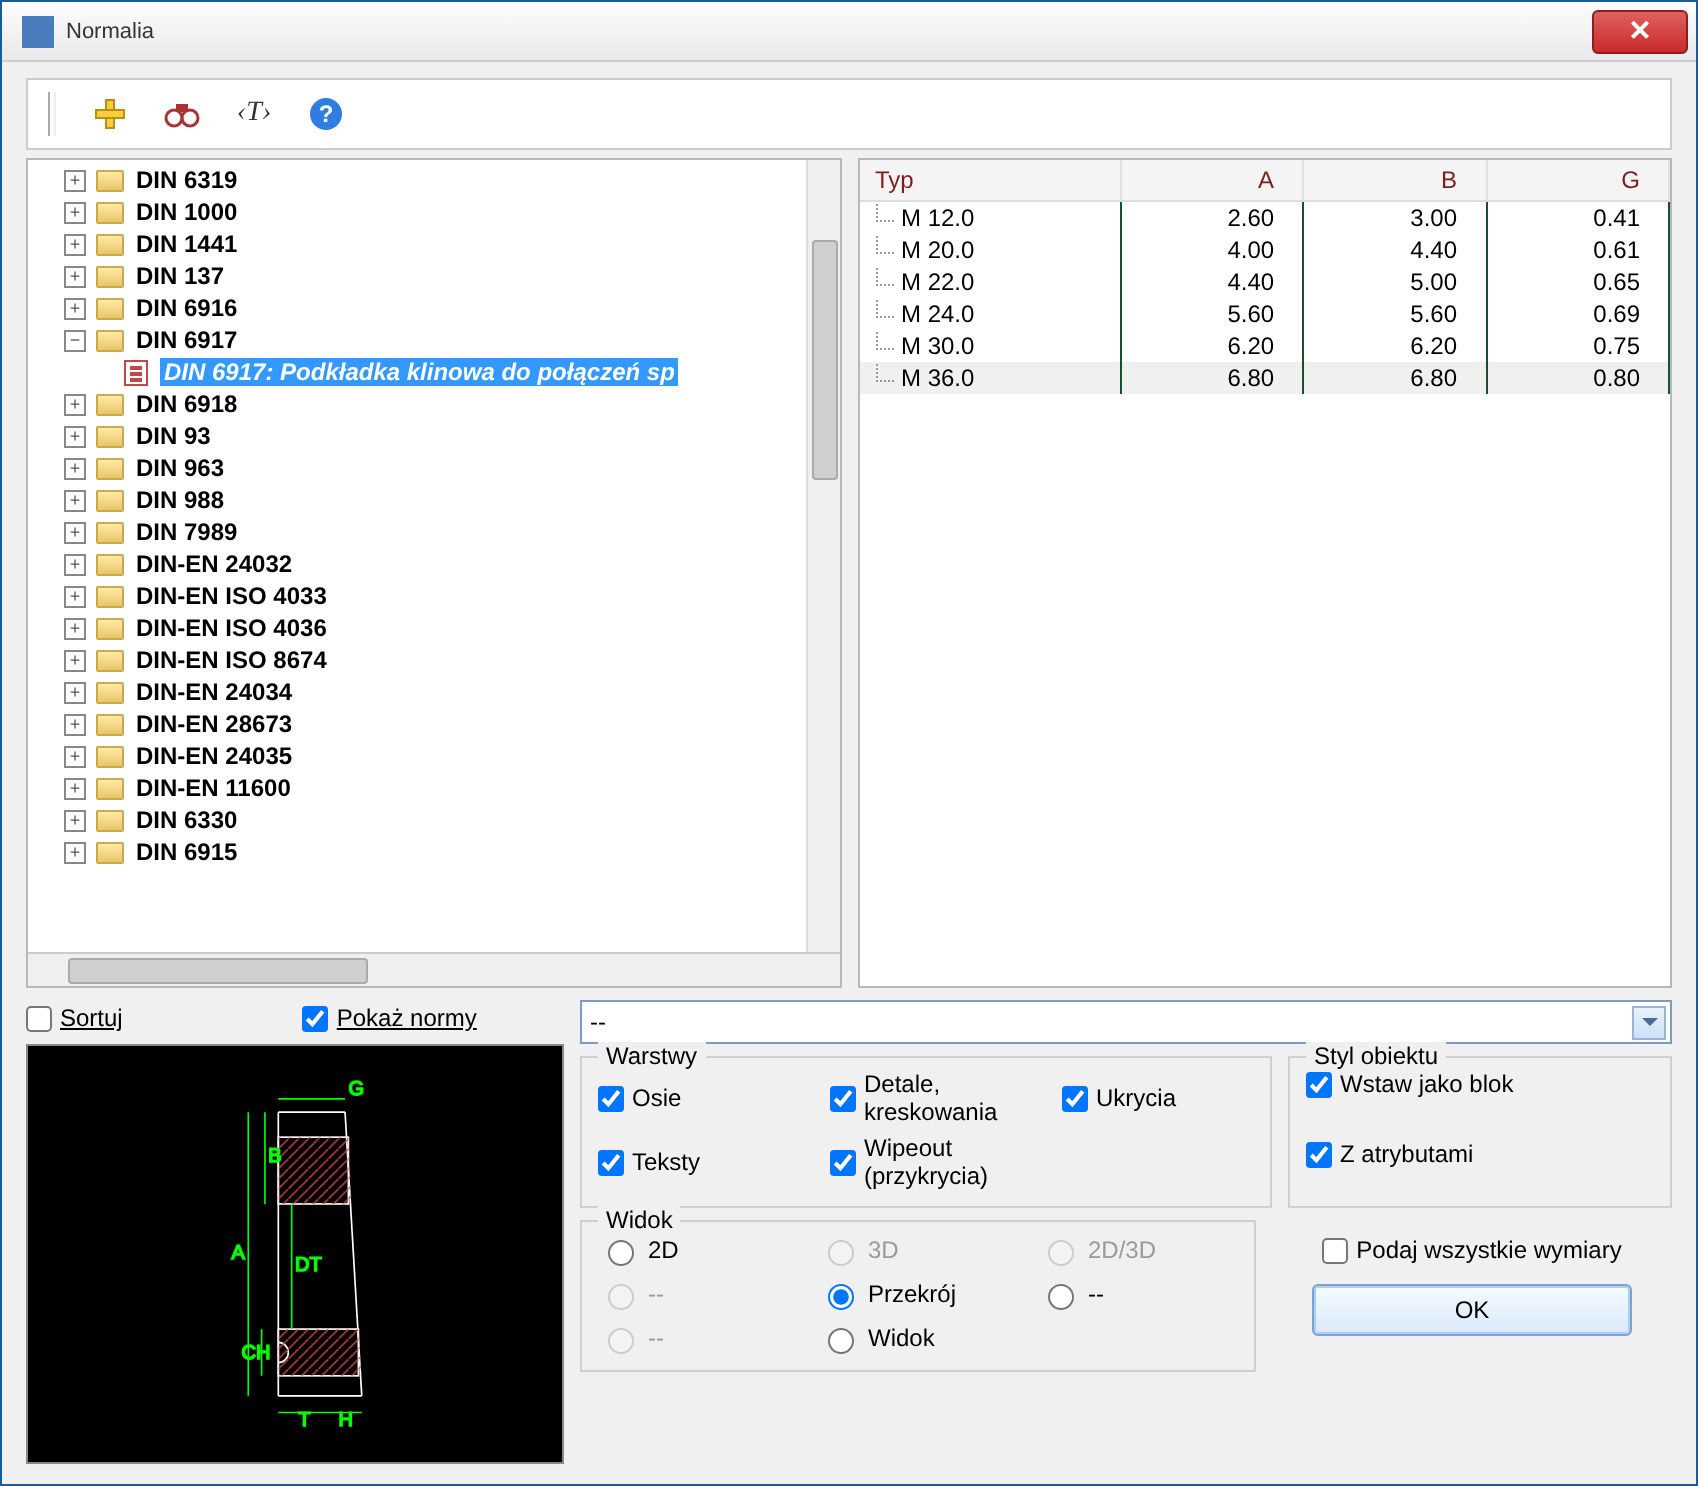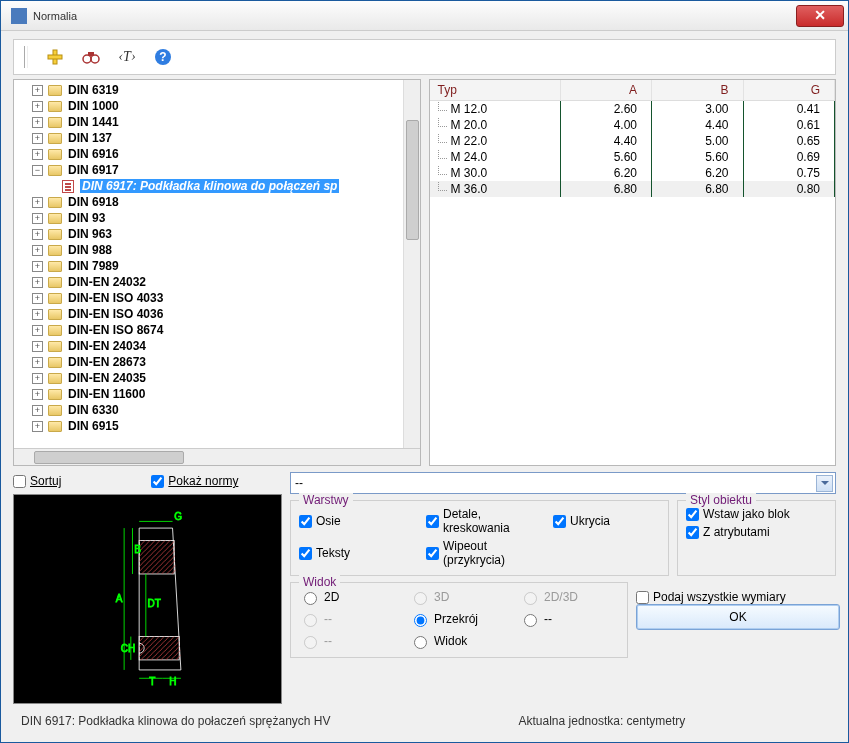--- a/index.html
+++ b/index.html
@@ -40,28 +40,28 @@
   .check input { margin:0; }
   .mid { display: flex; gap: 8px; }
   .left-col { width: 328px; display:flex; flex-direction:column; gap:4px;text-decoration:underline; }
   .right-col { flex:1; display:flex; flex-direction:column; gap:6px; }
   .preview { flex:1; min-height: 210px; background: #000; border:1px solid #888; position:relative; }
   .preview svg { width:100%; height:100%; }
   .combo { height: 22px; border:1px solid #7a9ac8; background:#fff; display:flex; align-items:center; padding:0 4px; position:relative; }
   .combo .arrow { position:absolute; right:2px; top:2px; width:17px; height:17px; background:linear-gradient(#eaf1fb,#cfe0f5); border:1px solid #9ab4d6; display:flex; align-items:center; justify-content:center; }
   .combo .arrow::after { content:""; border:4px solid transparent; border-top-color:#4a6a9a; margin-top:3px; }
   .fieldset { border:1px solid #cfcfcf; padding: 6px 8px 8px 8px; position:relative; }
-  .fieldset .legend { position:absolute; top:-8px; left:8px; background:#f0f0f0; padding:0 4px; color:#701a75; }
+  .fieldset .legend { position:absolute; top:-8px; left:8px; background:#f0f0f0; padding:0 4px; color:#000000; }
   .row2 { display:flex; gap:8px; }
   .layers-grid { display:grid; grid-template-columns: 1fr 1fr 1fr; gap: 4px 20px; }
   .radio-grid { display:grid; grid-template-columns: 100px 100px 100px; gap: 6px 10px; }
   .radio { display:flex; align-items:center; gap:4px; }
   .greyed { color:#9a9a9a; }
-  .bottom-right { display:flex; flex-direction:column; align-items:flex-start; padding-top:8px; }
-  .ok-btn { width: 204px; height: 26px; border:1px solid #7aa3d6; background: linear-gradient(#f6fbff,#d9e9fb); border-radius:3px; text-align:center; line-height:24px; cursor:pointer; box-shadow: 0 0 0 1px #aecdf0 inset; }
+  .bottom-right { display:flex; flex-direction:column; align-items:center; gap:10px; padding-top:8px; }
+  .ok-btn { width: 160px; height: 26px; border:1px solid #7aa3d6; background: linear-gradient(#f6fbff,#d9e9fb); border-radius:3px; text-align:center; line-height:24px; cursor:pointer; box-shadow: 0 0 0 1px #aecdf0 inset; }
   .caption { padding: 2px 4px; color:#333; }
   .status-row { display:flex; gap: 180px; padding: 2px 4px; }
   .vscroll-fake { position:absolute; right:0; top:0; bottom:17px; width:17px; background:#efefef; border-left:1px solid #ddd; }
   .vscroll-fake .vthumb { position:absolute; left:2px; width:13px; top:40px; height:120px; background:#cfcfcf; border:1px solid #aaa; border-radius:2px; }
 </style>
 </head>
 <body>
 
 <div class="window">
 
@@ -350,23 +350,23 @@
                 <label class="check">
                   <input type="checkbox" checked="" style="">
                   <span>Teksty</span>
                 </label>
                 <label class="check">
                   <input type="checkbox" checked="" style="">
                   <span>Wipeout (przykrycia)</span>
                 </label>
               </div>
           </div>
-          <div class="fieldset" style="width:159px">
+          <div class="fieldset" style="width:192px">
             <span class="legend">Styl obiektu</span>
-            <label class="check" style="margin-bottom:4px;display:flex">
+            <label class="check" style="margin-bottom:21px;display:flex">
               <input type="checkbox" id="cb-block" checked="" style="">
                 <span>Wstaw jako blok</span>
             </label>
             <label class="check" style="display:flex">
               <input type="checkbox" id="cb-attrs" checked="" style="">
                 <span>Z atrybutami</span>
             </label>
           </div>
         </div>
 
@@ -413,19 +413,15 @@
               <input type="checkbox" id="cb-alldims" style="">
                 <span>Podaj wszystkie wymiary</span>
             </label>
             <div class="ok-btn">OK</div>
           </div>
         </div>
       </div>
 
     </div>
 
-    <div class="status-row">
-      <span class="caption">DIN 6917: Podkładka klinowa do połaczeń sprężanych HV</span>
-      <span class="caption">Aktualna jednostka: centymetry</span>
-    </div>
 
   </div>
 </div>
 
 </body></html>

